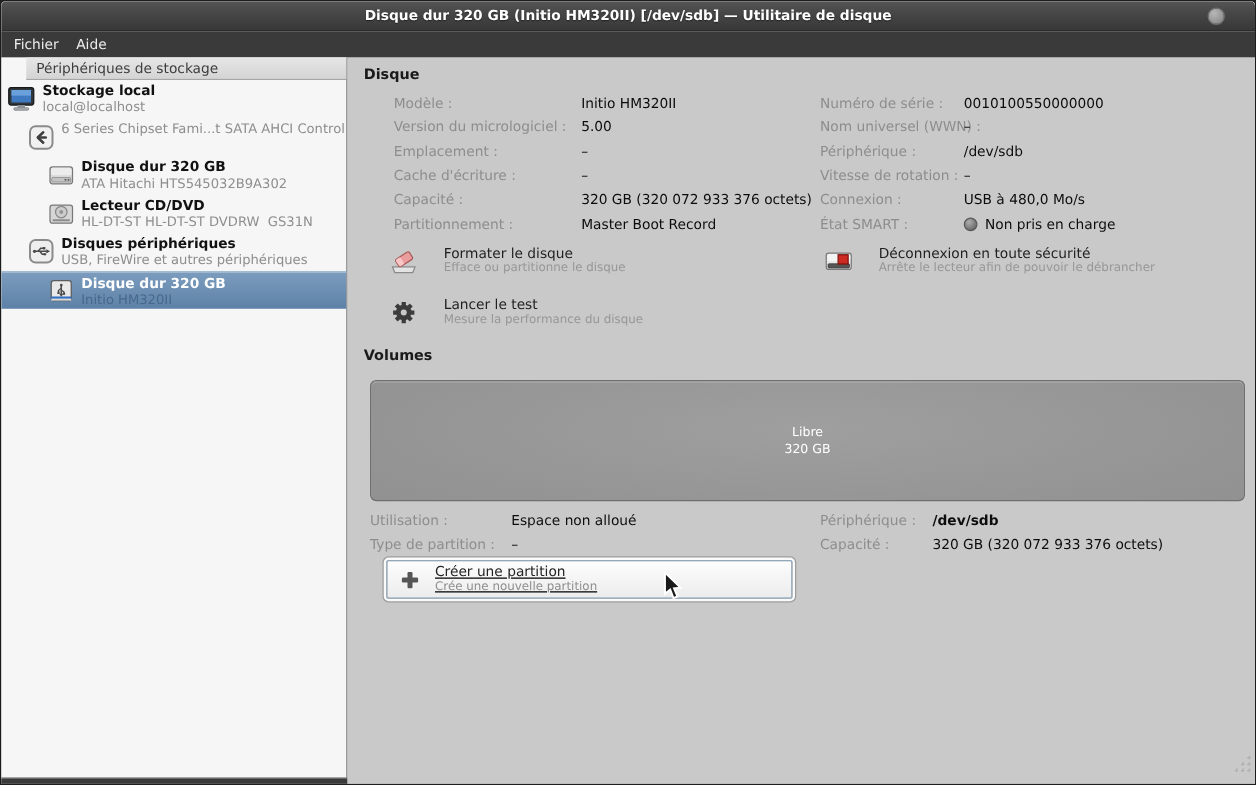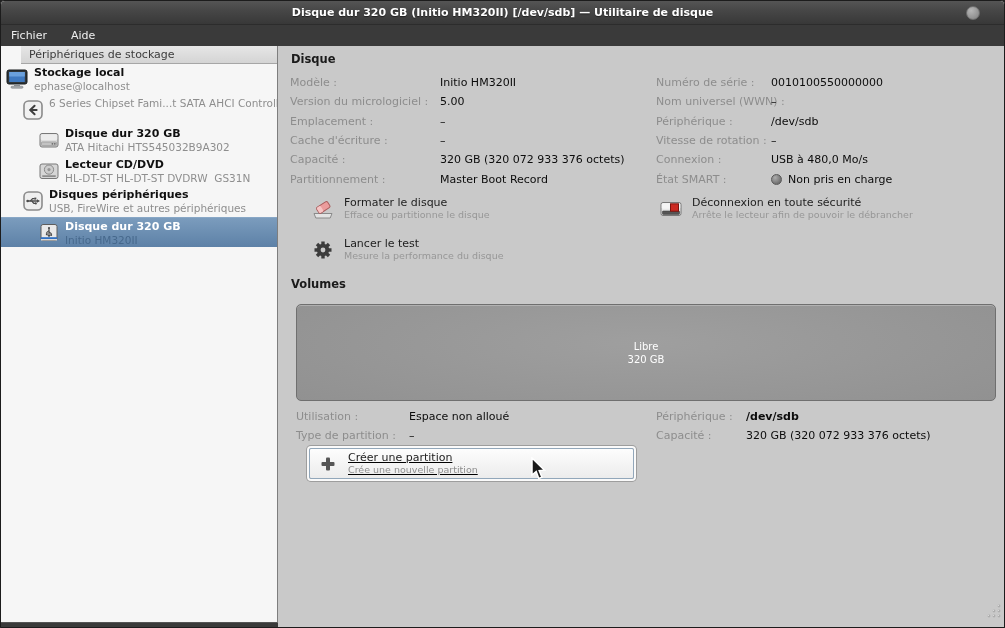--- a/index.html
+++ b/index.html
@@ -12,21 +12,21 @@
   
   .titlebar{position:absolute;left:0;top:0;width:100%;height:24px;
     background:linear-gradient(#555,#474747 40%,#383838);
     border-bottom:1px solid #2c2c2c;border-radius:4px 4px 0 0;
     display:flex;align-items:center;justify-content:center;}
   .titlebar .title{color:#fff;font-size:11px;font-weight:bold;text-shadow:0 1px 1px rgba(0,0,0,.5);}
   .win-btn{position:absolute;right:24px;top:5px;width:14px;height:14px;border-radius:50%;
     background:radial-gradient(circle at 35% 30%,#b7b7b7,#8b8b8b 80%);border:1px solid #6e6e6e;}
   
   .menubar{position:absolute;left:0;top:24px;width:100%;height:21px;background:#3a3a3a;
-    display:flex;align-items:center;padding-left:10px;gap:24px;}
+    display:flex;align-items:center;padding-left:10px;gap:14px;}
   .menu-item{color:#eee;font-size:11px;line-height:21px;}
   
   .sidebar{position:absolute;left:0;top:45px;width:277px;height:577px;background:#f6f6f6;
     border-right:1px solid #7e7e7e;border-bottom:1px solid #555;}
   .sidebar-footer{position:absolute;left:0;top:622px;width:277px;height:6px;background:#3a3a3a;}
   .side-header{height:18px;background:linear-gradient(#e6e6e6,#d4d4d4);
     border-bottom:1px solid #a6a6a6;color:#3c3c3c;font-size:11px;line-height:17px;padding-left:8px;margin-left:20px;}
   .tree{position:absolute;left:0;top:18px;width:276px;border-radius:32px;}
   .tree-row{position:relative;height:30.5px;white-space:nowrap;overflow:hidden;}
   .tree-row .ticon{position:absolute;top:4px;width:22px;height:22px;}
@@ -46,21 +46,21 @@
   .frow{height:19.3px;display:flex;align-items:center;white-space:nowrap;}
   .flabel{font-size:11px;color:#8d8d8d;display:inline-block;}
   .fvalue{font-size:11px;color:#0c0c0c;}
   .lw150 .flabel{width:150px;}
   .lw115 .flabel{width:115px;}
   .lw113 .flabel{width:113px;}
   .lw90  .flabel{width:90px;}
   .smart-dot{display:inline-block;width:11px;height:11px;border-radius:50%;margin-right:6px;
     background:radial-gradient(circle at 35% 30%,#aeaeae,#6d6d6d 75%);border:1px solid #585858;vertical-align:-2px;}
   
-  .action{position:absolute;display:flex;align-items:flex-end;cursor:default;}
+  .action{position:absolute;display:flex;align-items:flex-end;cursor:default;gap:11px;}
   .action .aicon{width:24px;height:24px;margin-right:9px;flex:0 0 auto;}
   .atitle{font-size:11px;color:#1e1e1e;line-height:13px;display:block;}
   .asub{font-size:9.5px;color:#979797;line-height:12px;display:block;}
   
   .volume-bar{position:absolute;left:18px;top:258px;width:700px;height:97px;border-radius:5px;
     border:1px solid #6f6f6f;
     background:radial-gradient(120% 170% at 50% 40%, #9f9f9f 0%, #8d8d8d 70%, #818181 100%);
     box-shadow:inset 0 1px 0 rgba(255,255,255,.25);
     display:flex;flex-direction:column;align-items:center;justify-content:center;}
   .vol-label{color:#fff;font-size:10px;line-height:13px;}
@@ -101,21 +101,21 @@
           <svg width="22" height="22" viewBox="0 0 22 22">
             <rect x="1" y="2" width="20" height="14" rx="2" fill="#30363a" stroke="#15181a"></rect>
             <rect x="3.2" y="4" width="15.6" height="10" fill="#3f79c0"></rect>
             <rect x="3.2" y="4" width="15.6" height="4.5" fill="#6aa0dc"></rect>
             <rect x="8" y="16" width="6" height="2.2" fill="#8a8f93"></rect>
             <rect x="5" y="18.2" width="12" height="2" rx="1" fill="#a9adb0" stroke="#7c8084" stroke-width="0.6"></rect>
           </svg>
         </span>
         <span class="ttext ind0t">
           <span class="ttitle">Stockage local</span>
-          <span class="tsub">ephase@localhost</span>
+          <span class="tsub">local@localhost</span>
         </span>
       </div>
 
       <div class="tree-row">
         <span class="ticon ind1">
           <svg width="22" height="22" viewBox="0 0 22 22">
             <rect x="2" y="2" width="18" height="18" rx="4.5" fill="#f1f1f1" stroke="#8b8b8b" stroke-width="1.6"></rect>
             <path d="M12.6 6.8 L8.2 11 L12.6 15.2" fill="none" stroke="#3f3f3f" stroke-width="2" stroke-linecap="round" stroke-linejoin="round"></path>
             <line x1="8.6" y1="11" x2="14.6" y2="11" stroke="#3f3f3f" stroke-width="2" stroke-linecap="round"></line>
           </svg>
@@ -197,21 +197,21 @@
       </div>
 
     </div>
   </div>
   <div class="sidebar-footer"></div>
 
   <div class="main">
 
     <div class="section-title" style="left:13px;top:6px;">Disque</div>
 
-    <div class="fields lw150" style="left:12px;top:27px;justify-content:center;">
+    <div class="fields lw150" style="left:37px;top:27px;justify-content:center;">
       <div class="frow">
           <span class="flabel">Modèle :</span>
           <span class="fvalue">Initio HM320II</span>
         </div>
       <div class="frow">
           <span class="flabel">Version du micrologiciel :</span>
           <span class="fvalue">5.00</span>
         </div>
       <div class="frow">
           <span class="flabel">Emplacement :</span>

